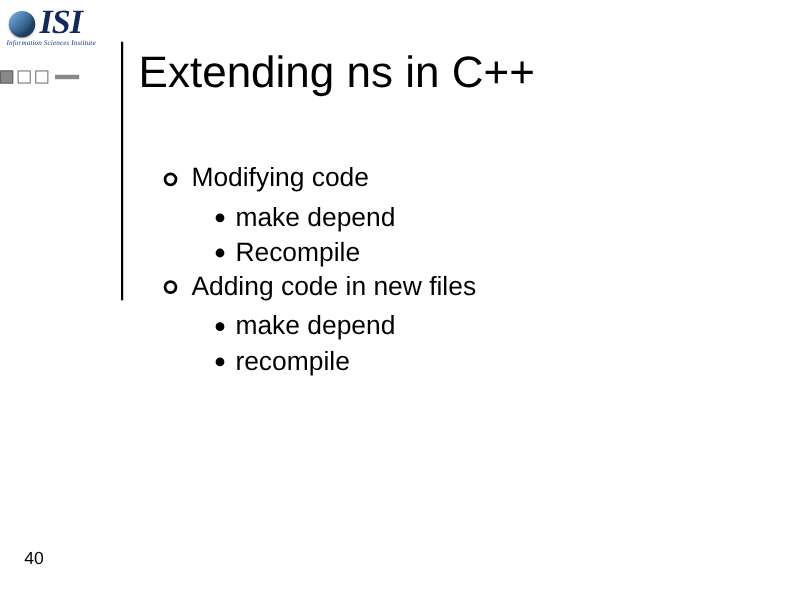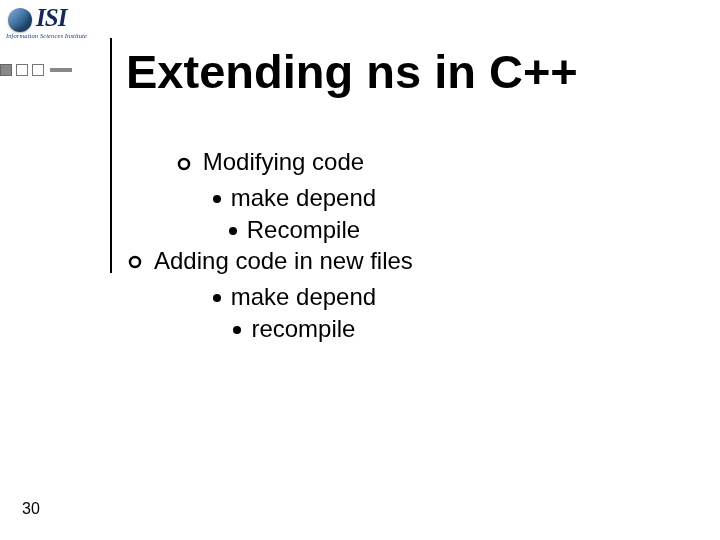--- a/index.html
+++ b/index.html
@@ -35,21 +35,21 @@
     background: linear-gradient(135deg, #7db4e8 0%, #26517a 70%);
     position: absolute;
     top: 2px;
     left: 2px;
     box-shadow: inset -3px -3px 4px rgba(0,0,0,0.25), 0 1px 2px rgba(0,0,0,0.3);
   }
   .logo-isi {
     font-family: 'Times New Roman', Times, serif;
     font-style: italic;
     font-weight: bold;
-    font-size: 25px;
+    font-size: 31px;
     color: #13295a;
     letter-spacing: -1px;
     margin-left: 2px;
     margin-top: -4px;
   }
   .logo-sub {
     font-family: 'Times New Roman', Times, serif;
     font-style: italic;
     font-size: 6.5px;
     color: #163a7c;
@@ -87,30 +87,29 @@
     left: 110px;
     top: 38px;
     width: 0;
     height: 235px;
     border-left: 2px solid #000;
   }
   .title {
     position: absolute;
     left: 126px;
     top: 44px;
-    font-size: 47px;
-    font-weight: 700;
+    font-size: 40px;
+    font-weight: 400;
     letter-spacing: 0px;
   }
   .body {
     position: absolute;
-    left: 128px;
+    left: 148px;
     top: 148px;
     font-size: 24px;
-    text-align: center;
   }
   .dot {
     display: inline-block;
     width: 8px;
     height: 8px;
     background: #000;
     border-radius: 50%;
     margin-right: 10px;
     vertical-align: 3px;
   }
@@ -179,13 +178,13 @@
       <svg class="ring-svg" width="14" height="14">
           <circle cx="7" cy="7" r="5" stroke="#000" stroke-width="2.5" fill="none"></circle>
         </svg>
     </span><span>Adding code in new files</span>
   </div>
   <div class="sub"><span class="dot"></span><span>make depend</span></div>
   <div class="sub"><span class="dot"></span><span>recompile</span></div>
 
 </div>
 
-<div class="pagenum">30</div>
+<div class="pagenum">40</div>
 
 </body></html>

